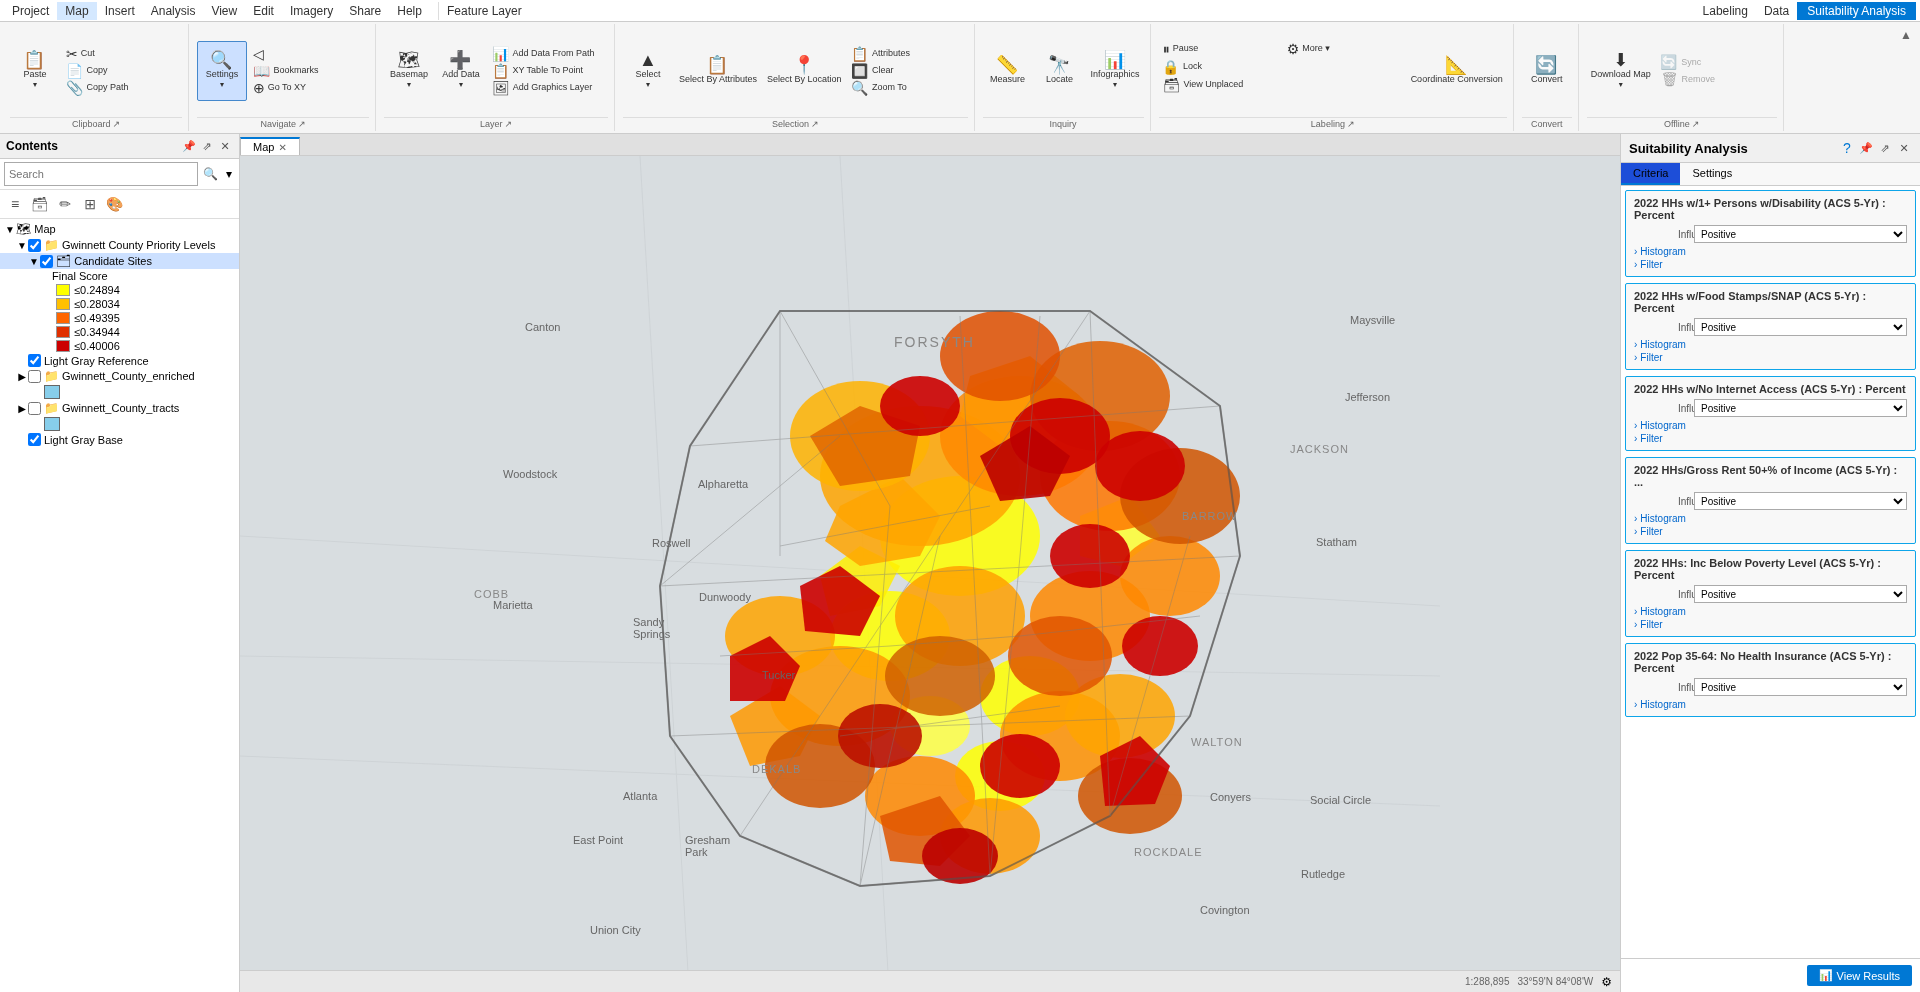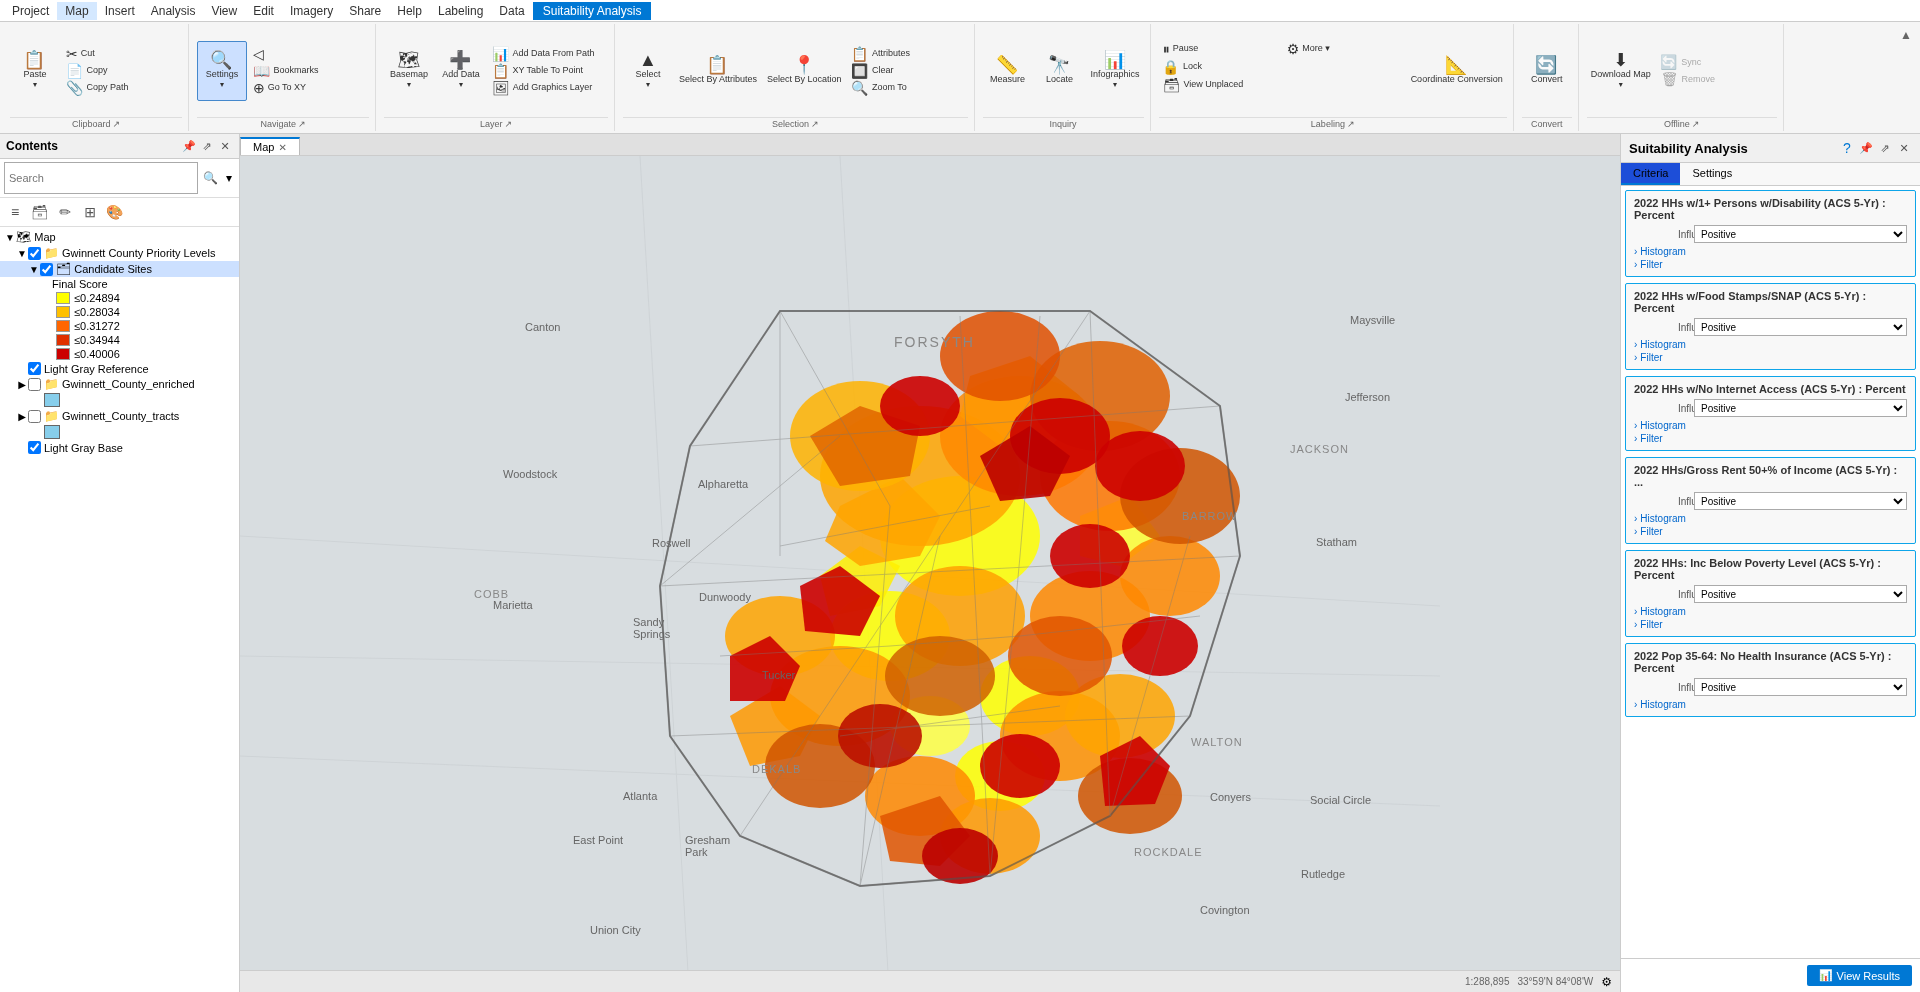--- a/index.html
+++ b/index.html
@@ -203,20 +203,21 @@
 <div id="menu-bar">
   <span class="menu-item">Project</span>
   <span class="menu-item active">Map</span>
   <span class="menu-item">Insert</span>
   <span class="menu-item">Analysis</span>
   <span class="menu-item">View</span>
   <span class="menu-item">Edit</span>
   <span class="menu-item">Imagery</span>
   <span class="menu-item">Share</span>
   <span class="menu-item">Help</span>
+  <span style="flex:1;border-left:1px solid #ddd;margin-left:8px;padding-left:8px;" class="menu-item">Feature Layer</span>
   <span class="menu-item">Labeling</span>
   <span class="menu-item">Data</span>
   <span style="background:#0078d4;color:#fff;padding:2px 10px;font-size:12px;cursor:pointer;">Suitability Analysis</span>
 </div>
 
 <div id="ribbon">
   <div id="ribbon-content">
 
     <div class="ribbon-group">
       <div class="ribbon-group-buttons">
@@ -447,21 +448,21 @@
   <div id="contents-panel">
     <div id="contents-header">
       <span id="contents-title">Contents</span>
       <div id="contents-header-btns">
         <span class="header-btn">📌</span>
         <span class="header-btn">⇗</span>
         <span class="header-btn">✕</span>
       </div>
     </div>
     <div id="search-bar">
-      <input type="text" id="search-input" placeholder="Search" style="flex: 1 1 0%; border: 1px solid rgb(170, 170, 170); padding: 1px 4px; font-size: 11px; height: 32px;">
+      <input type="text" id="search-input" placeholder="Search" style="flex: 1 1 0%; border: 1px solid rgb(170, 170, 170); padding: 1px 4px; font-size: 11px; height: 24px;">
       <span class="search-btn">🔍</span>
       <span class="search-btn">▾</span>
     </div>
     <div id="contents-toolbar">
       <span class="ct-btn">≡</span>
       <span class="ct-btn">🗃</span>
       <span class="ct-btn">✏</span>
       <span class="ct-btn">⊞</span>
       <span class="ct-btn">🎨</span>
     </div>
@@ -501,21 +502,21 @@
         <span>≤0.24894</span>
       </div>
       <div class="tree-item">
         <span class="tree-indent" style="width:52px;"></span>
         <span class="legend-box" style="background:#FFC000;"></span>
         <span>≤0.28034</span>
       </div>
       <div class="tree-item">
         <span class="tree-indent" style="width:52px;"></span>
         <span class="legend-box" style="background:#FF6600;"></span>
-        <span>≤0.31272</span>
+        <span>≤0.49395</span>
       </div>
       <div class="tree-item">
         <span class="tree-indent" style="width:52px;"></span>
         <span class="legend-box" style="background:#E03000;"></span>
         <span>≤0.34944</span>
       </div>
       <div class="tree-item">
         <span class="tree-indent" style="width:52px;"></span>
         <span class="legend-box" style="background:#CC0000;"></span>
         <span>≤0.40006</span>

